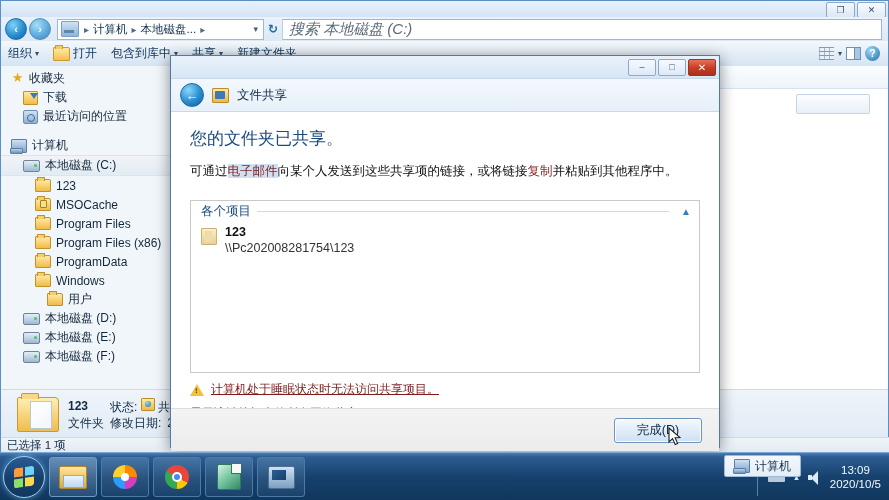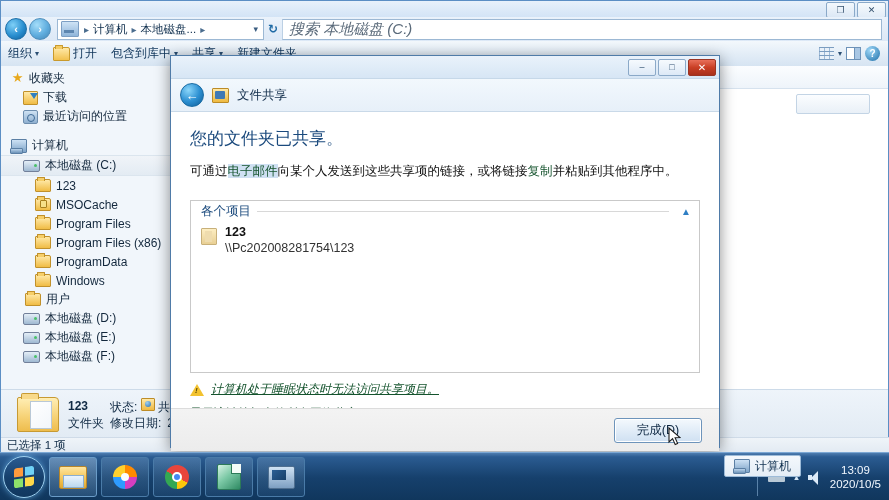--- a/index.html
+++ b/index.html
@@ -263,21 +263,21 @@
   }
   .dlg-ico i{position:absolute;left:3px;top:2px;font-size:7px;color:#fff;line-height:8px;font-style:normal;}
   .dlg-title-text{font-size:12.5px;color:#102c49;}
 
   .dlg-body{
     background:#fff;height:296px;box-sizing:border-box;
     padding:15px 19px 0 19px;position:relative;
   }
   .dlg-h1{font-size:17px;color:#1b4a7d;margin:0 0 12px 0;font-weight:normal;}
   .dlg-p{font-size:12.5px;color:#111;line-height:18px;margin-bottom:20px;}
-  .lnk{color:#14532d;text-decoration:none;}
+  .lnk{color:#7f1d1d;text-decoration:none;}
   .lnk.hl{background:#cfe0f2;}
   .lnk.u{text-decoration:underline;}
 
   .group{
     border:1px solid #c9c9c9;background:#fff;height:173px;position:relative;box-sizing:border-box;
   }
   .group-head{
     position:absolute;left:0;top:-1px;width:100%;height:22px;
     display:flex;align-items:center;box-sizing:border-box;padding:0 8px 0 10px;
   }
@@ -288,21 +288,21 @@
   .share-item{display:flex;gap:8px;align-items:flex-start;}
   .share-ico{
     width:14px;height:15px;flex:0 0 auto;margin-top:3px;position:relative;
     background:linear-gradient(180deg,#fdeec2,#e8cf94);
     border:1px solid #c8b07a;border-radius:1px;
   }
   .share-ico:after{content:"";position:absolute;left:3px;top:2px;width:7px;height:11px;background:#efdcae;}
   .share-name{font-size:12.5px;font-weight:bold;color:#111;line-height:15px;}
   .share-path{font-size:12.5px;color:#333;line-height:17px;}
 
-  .warn-row{display:flex;align-items:center;gap:7px;margin-top:8px;font-style:italic;}
+  .warn-row{display:flex;align-items:center;gap:7px;margin-top:8px;}
   .warn-ico{
     width:0;height:0;flex:0 0 auto;
     border-left:7px solid transparent;border-right:7px solid transparent;
     border-bottom:12px solid #f2c230;position:relative;
   }
   .warn-ico:after{content:"!";position:absolute;left:-2px;top:2px;font-size:8px;color:#5d4708;font-weight:bold;}
   .link-row{margin-top:7px;}
 
   .dlg-footer{
     height:42px;background:linear-gradient(180deg,#f3f3f3,#ececec);
@@ -514,21 +514,21 @@
           <span>Program Files (x86)</span>
         </div>
         <div class="tree-row" style="padding-left:34px">
           <span class="i-folder"></span>
           <span>ProgramData</span>
         </div>
         <div class="tree-row" style="padding-left:34px">
           <span class="i-folder"></span>
           <span>Windows</span>
         </div>
-        <div class="tree-row" style="padding-left:24px">
+        <div class="tree-row" style="padding-left:46px">
           <span class="i-folder"></span>
           <span>用户</span>
         </div>
 
         <div class="tree-row indent1">
           <span class="i-drive"></span>
           <span>本地磁盘 (D:)</span>
         </div>
         <div class="tree-row indent1">
           <span class="i-drive"></span>

